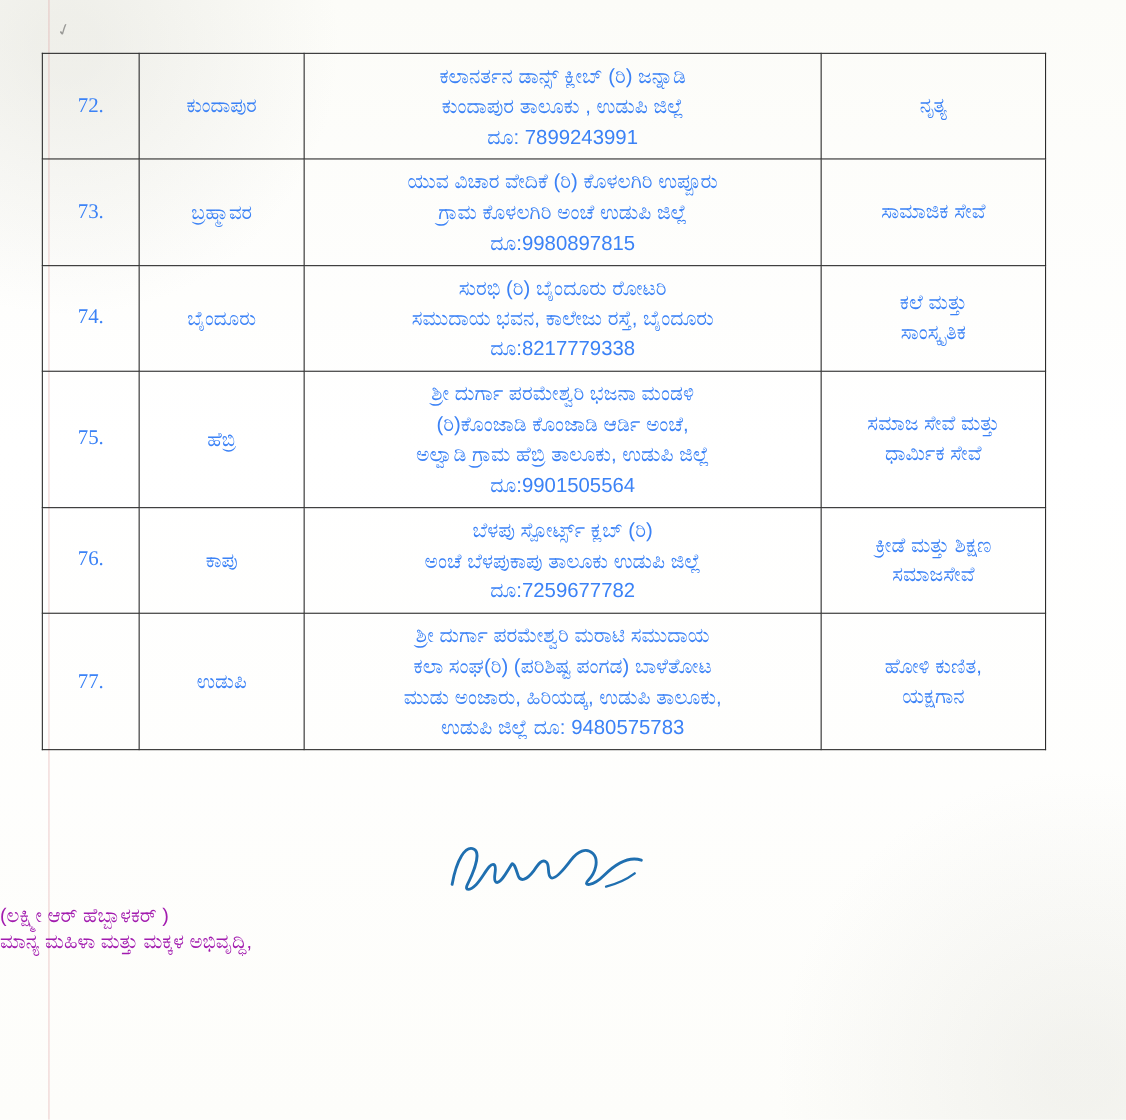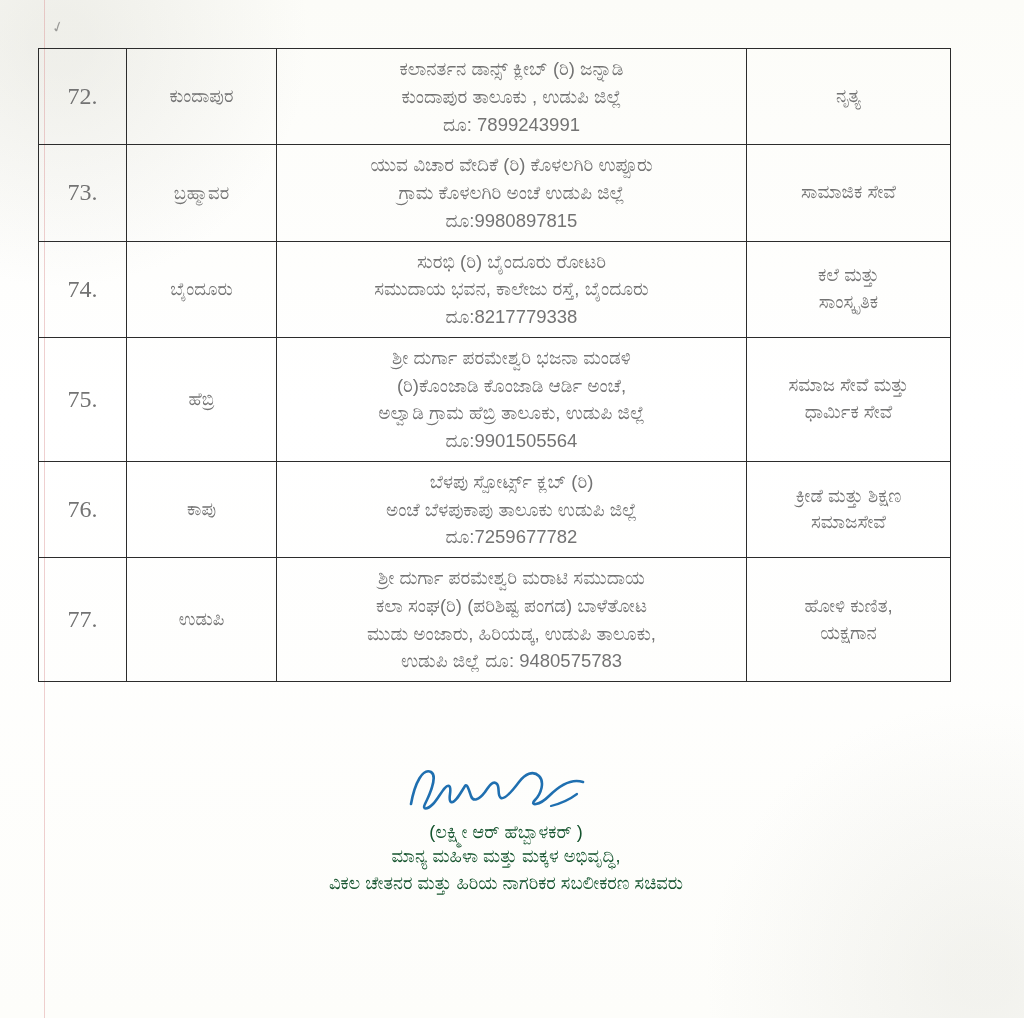--- a/index.html
+++ b/index.html
@@ -54,30 +54,30 @@
     left: 38px;
     top: 48px;
     width: 912px;
     border-collapse: collapse;
     table-layout: fixed;
   }
   table.reg-table td {
     border: 1.4px solid #2c2c2c;
     vertical-align: middle;
     text-align: center;
-    color: #737373;
+    color: #3b82f6;
     padding: 6px 6px;
   }
   col.c-sl    { width: 88px; }
   col.c-taluk { width: 150px; }
   col.c-org   { width: 470px; }
   col.c-act   { width: 204px; }
 
   .sl {
-    font-size: 24px;
+    font-size: 19px;
     font-family: "Liberation Serif", serif;
   }
   .taluk {
     font-size: 18px;
     line-height: 1.35;
   }
   .org {
     font-size: 18.5px;
     line-height: 1.5;
     text-align: center;
@@ -87,22 +87,21 @@
     line-height: 1.45;
   }
   .org-line, .act-line, .taluk-line { display: block; white-space: nowrap; }
 
   
   .sig-block {
     position: absolute;
     left: 0;
     right: 12px;
     top: 760px;
-    text-align: center;
-    color: #14532d;
+    color: #a21caf;
   }
   .signature {
     display: block;
     margin: 0 auto;
     width: 210px;
     height: 60px;
     color: #1f6fb0;
   }
   .sig-name {
     font-size: 18px;
@@ -246,16 +245,15 @@
 
   <div class="sig-block">
     <svg class="signature" viewBox="0 0 210 60">
       <path d="M10,44 C14,22 22,8 30,12 C37,16 28,36 24,44 C21,50 26,50 32,44 C38,38 44,24 48,26 C52,28 46,40 50,42 C54,44 60,32 64,26 C66,23 68,30 70,36 C72,42 78,40 84,32 C88,26 92,20 96,24 C99,27 96,36 100,38 C104,40 112,30 118,22 C124,14 132,10 138,16 C144,22 140,34 134,40 C128,46 138,46 148,36 C158,26 170,18 182,22" fill="none" stroke="currentColor" stroke-width="2.6" stroke-linecap="round" stroke-linejoin="round"></path>
       <path d="M150,46 C158,44 168,40 176,34" fill="none" stroke="currentColor" stroke-width="2.2" stroke-linecap="round"></path>
     </svg>
 
     <div class="sig-name">(ಲಕ್ಷ್ಮೀ ಆರ್ ಹೆಬ್ಬಾಳಕರ್ )</div>
     <div class="sig-lines">
       <span class="sig-line">ಮಾನ್ಯ ಮಹಿಳಾ ಮತ್ತು ಮಕ್ಕಳ ಅಭಿವೃದ್ಧಿ,</span>
-      <span class="sig-line">ವಿಕಲ ಚೇತನರ ಮತ್ತು ಹಿರಿಯ ನಾಗರಿಕರ ಸಬಲೀಕರಣ ಸಚಿವರು</span>
     </div>
   </div>
 </div>
 
 </body></html>

